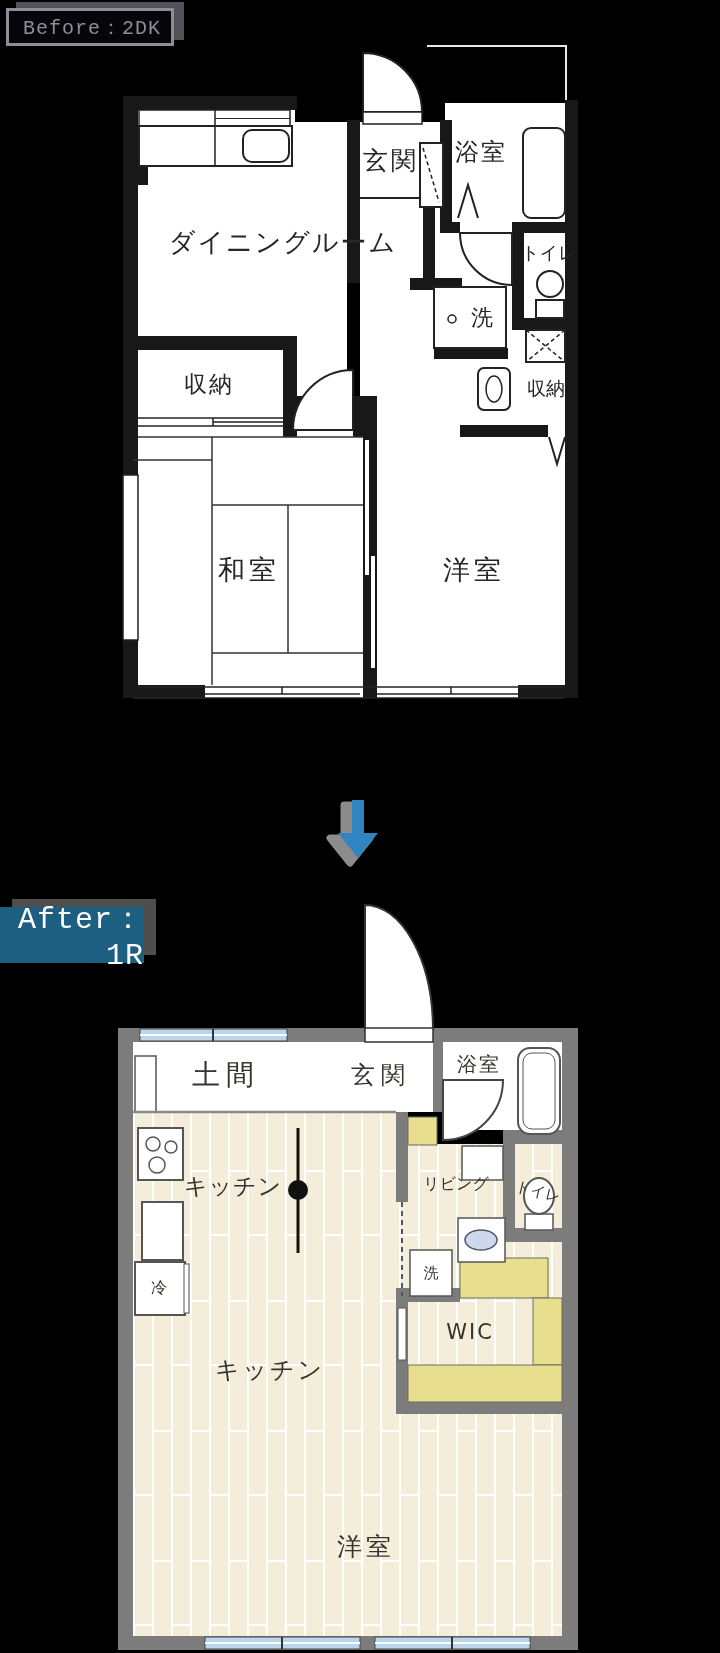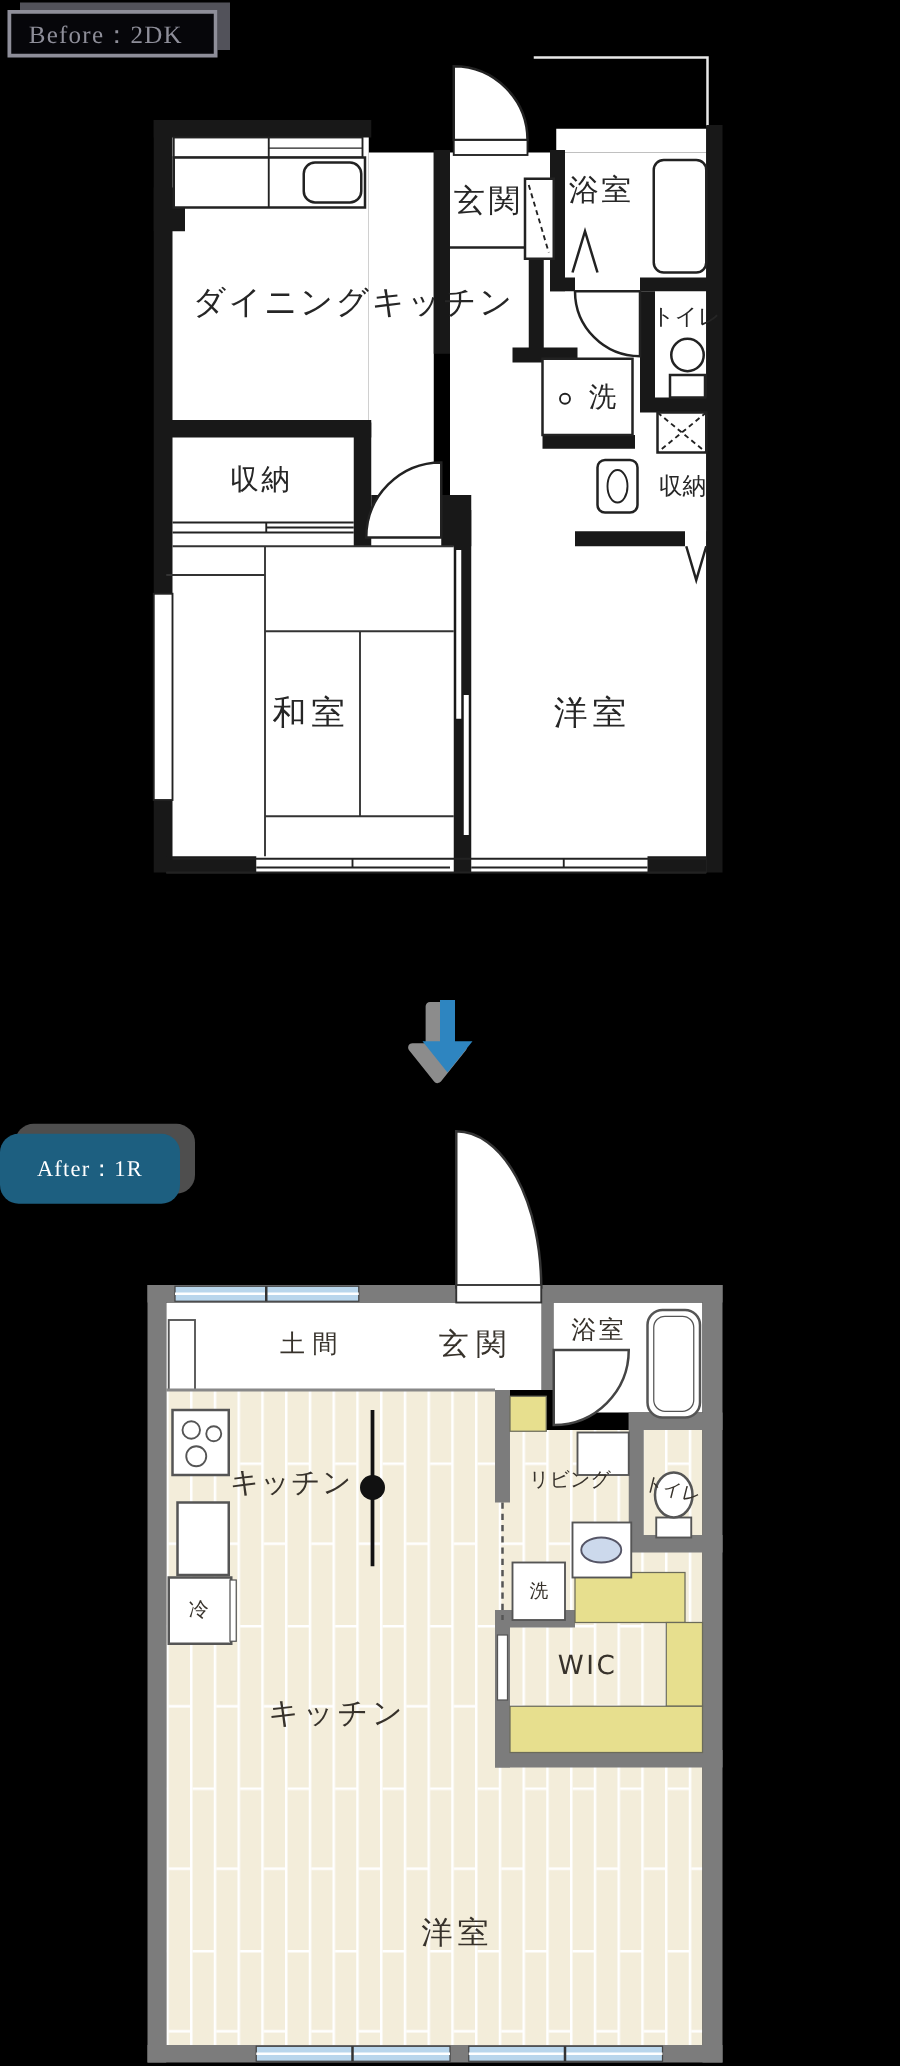--- a/index.html
+++ b/index.html
@@ -3,27 +3,27 @@
 <meta charset="utf-8">
 <style>
   html,body{margin:0;padding:0;background:#000;}
   #canvas{position:relative;width:720px;height:1653px;background:#000;overflow:hidden;
           font-family:"DejaVu Sans",sans-serif;}
   #plan-svg{position:absolute;left:0;top:0;}
   .lbl{position:absolute;transform:translate(-50%,-50%);white-space:nowrap;
        color:#262626;font-family:"DejaVu Sans",sans-serif;font-weight:500;}
   .lbl.after{color:#37322b;}
   .tag{position:absolute;display:flex;align-items:center;box-sizing:border-box;
-       font-family:Liberation Serif, serif;text-align:right;}
+       font-family:Liberation Mono, monospace;text-align:right;}
   #before-tag{left:6px;top:8px;width:168px;height:38px;border:3px solid #8e8e99;
        background:#06060a;color:#8e8e99;font-size:20px;letter-spacing:1px;
        padding-left:14px;box-shadow:10px -6px 0 0 #52525a;}
   #after-tag{left:0;top:907px;width:144px;height:56px;background:#1d5f80;color:#fff;
-       font-size:18px;letter-spacing:1px;justify-content:center;
-       box-shadow:12px -8px 0 0 #4e4e4e;border-radius:15px;}
+       font-size:30px;letter-spacing:1px;justify-content:center;
+       box-shadow:12px -8px 0 0 #4e4e4e;}
 </style>
 </head>
 <body>
 
 <div id="canvas">
 
 <svg id="plan-svg" width="720" height="1653" viewBox="0 0 720 1653">
   <defs>
     <pattern id="planks" x="0" y="0" width="38" height="130" patternUnits="userSpaceOnUse">
       <rect width="38" height="130" fill="#f3edda"></rect>
@@ -209,31 +209,31 @@
   </g>
 </svg>
 
   <div class="tag" id="before-tag">
     <span>Before：2DK</span>
   </div>
   <div class="tag" id="after-tag">
     <span>After：1R</span>
   </div>
 
-  <div class="lbl" style="left:283px;top:242px;font-size:26px;letter-spacing:2px">ダイニングキッチン</div>
+  <div class="lbl" style="left:283px;top:242px;font-size:26px;letter-spacing:2px">ダイニングルーム</div>
   <div class="lbl" style="left:391px;top:160px;font-size:25px;letter-spacing:3px">玄関</div>
   <div class="lbl" style="left:481px;top:152px;font-size:24px;letter-spacing:2px">浴室</div>
   <div class="lbl" style="left:549px;top:253px;font-size:18px">トイレ</div>
   <div class="lbl" style="left:482px;top:318px;font-size:22px">洗</div>
   <div class="lbl" style="left:209px;top:384px;font-size:23px;letter-spacing:2px">収納</div>
   <div class="lbl" style="left:546px;top:389px;font-size:19px">収納</div>
   <div class="lbl" style="left:249px;top:570px;font-size:27px;letter-spacing:4px">和室</div>
   <div class="lbl" style="left:474px;top:570px;font-size:27px;letter-spacing:4px">洋室</div>
 
-  <div class="lbl after" style="left:250px;top:1075px;font-size:20px;letter-spacing:6px">土間</div>
+  <div class="lbl after" style="left:226px;top:1075px;font-size:28px;letter-spacing:6px">土間</div>
   <div class="lbl after" style="left:381px;top:1075px;font-size:24px;letter-spacing:6px">玄関</div>
   <div class="lbl after" style="left:479px;top:1064px;font-size:20px;letter-spacing:2px">浴室</div>
   <div class="lbl after" style="left:233px;top:1186px;font-size:23px;letter-spacing:1px">キッチン</div>
   <div class="lbl after" style="left:456px;top:1184px;font-size:16px">リビング</div>
   <div class="lbl after" style="left:538px;top:1192px;font-size:15px;transform:translate(-50%,-50%) rotate(14deg)">トイレ</div>
   <div class="lbl after" style="left:431px;top:1273px;font-size:15px">洗</div>
   <div class="lbl after" style="left:470px;top:1332px;font-size:21px;letter-spacing:2px">WIC</div>
   <div class="lbl after" style="left:159px;top:1288px;font-size:16px">冷</div>
   <div class="lbl after" style="left:270px;top:1370px;font-size:24px;letter-spacing:3px">キッチン</div>
   <div class="lbl after" style="left:366px;top:1546px;font-size:25px;letter-spacing:4px">洋室</div>

